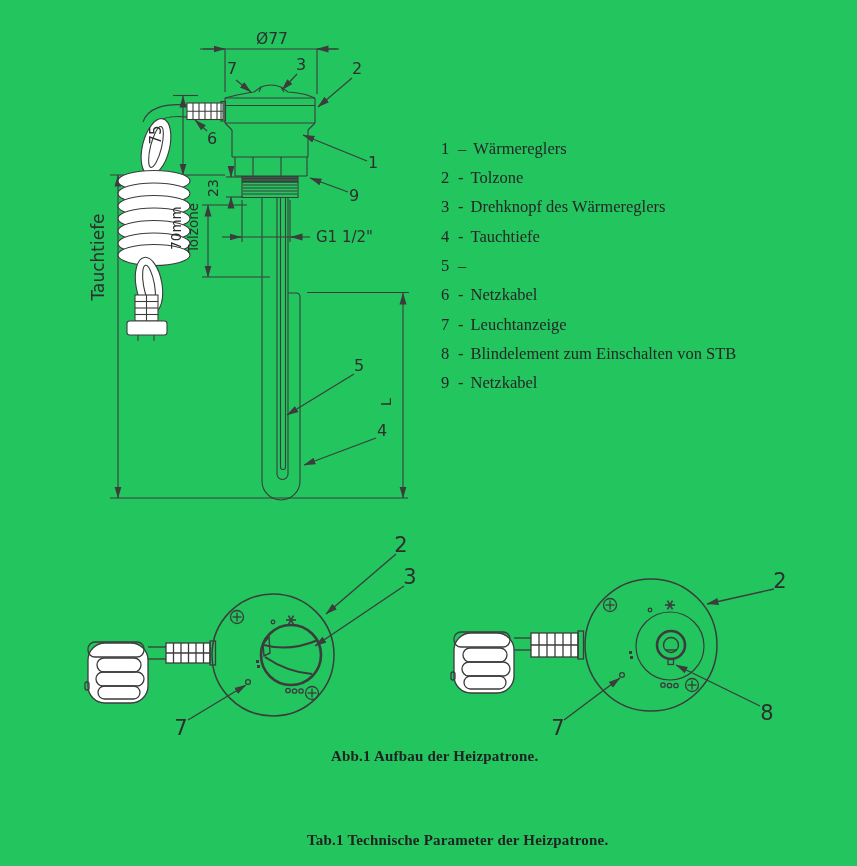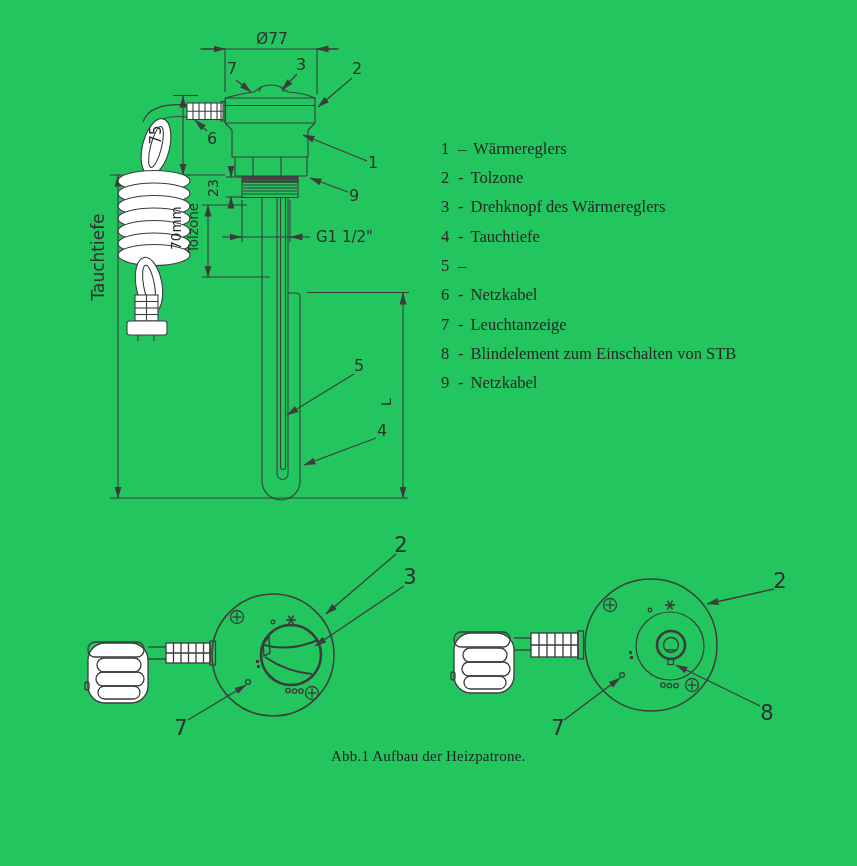--- a/index.html
+++ b/index.html
@@ -11,21 +11,21 @@
   svg text{font-family:"DejaVu Sans", sans-serif;fill:#2e2e2e;}
   .legend{
     position:absolute;left:441px;top:134px;
     font-family:"Liberation Serif", serif;font-size:16.5px;color:#262626;
   }
   .legend-item{height:29.35px;display:flex;align-items:center;}
   .legend-item .num{display:inline-block;min-width:11px;}
   .legend-item .dash{display:inline-block;margin:0 7px 0 6px;}
   .caption{
     position:absolute;font-family:"Liberation Serif", serif;
-    font-weight:normal;font-size:15px;color:#222;letter-spacing:0.2px;white-space:nowrap;
+    font-weight:bold;font-size:15px;color:#222;letter-spacing:0.2px;white-space:nowrap;
   }
   .caption-fig{left:331px;top:748px;}
   .caption-tab{left:307px;top:832px;}
 </style>
 </head>
 <body>
 
 <div class="page">
 
   <svg style="left:85px;top:8px;" width="345" height="515" viewBox="0 0 345 515">
@@ -397,14 +397,15 @@
         <line x1="134" y1="190" x2="190" y2="148" marker-end="url(#arrC)"></line>
         <line x1="330" y1="176" x2="246" y2="135" marker-end="url(#arrC)"></line>
       </g>
     </g>
     <text x="350" y="58" text-anchor="middle" font-size="21">2</text>
     <text x="128" y="205" text-anchor="middle" font-size="21">7</text>
     <text x="337" y="190" text-anchor="middle" font-size="21">8</text>
   </svg>
 
   <div class="caption caption-fig">Abb.1 Aufbau der Heizpatrone.</div>
+  <div class="caption caption-tab">Tab.1 Technische Parameter der Heizpatrone.</div>
 
 </div>
 
 </body></html>

